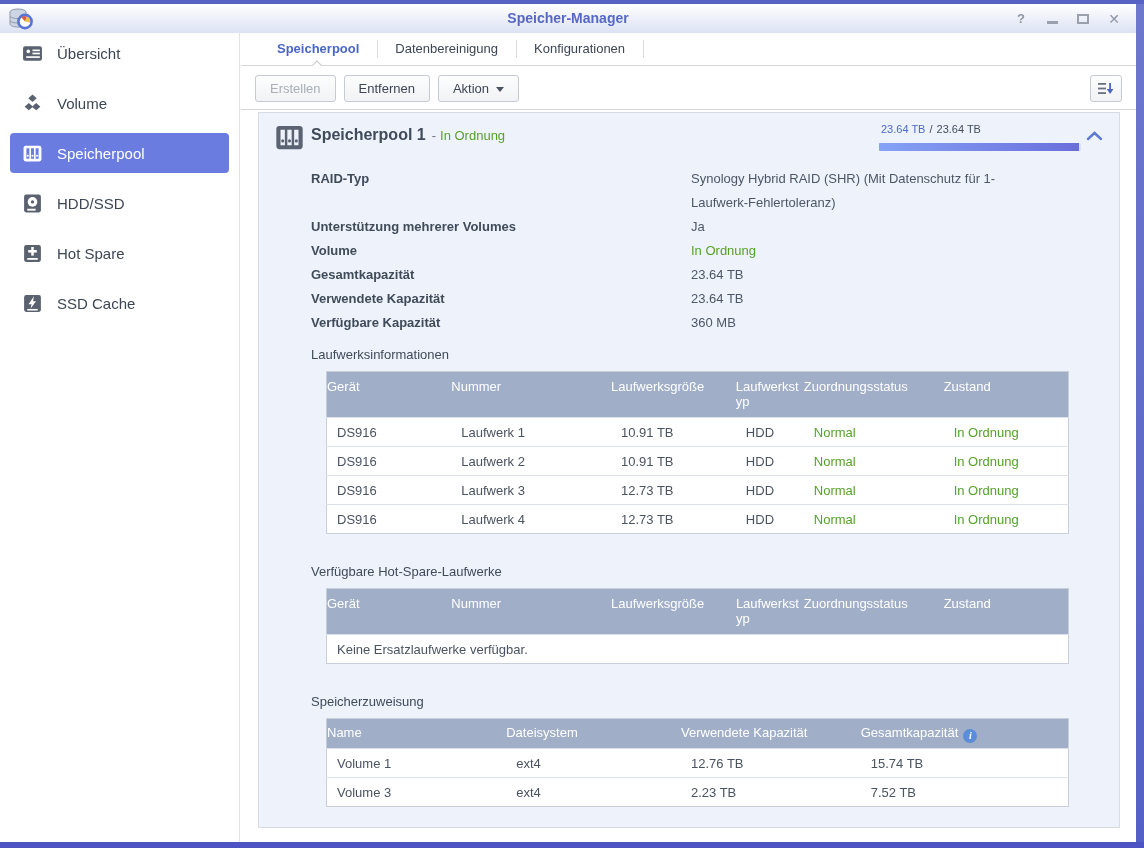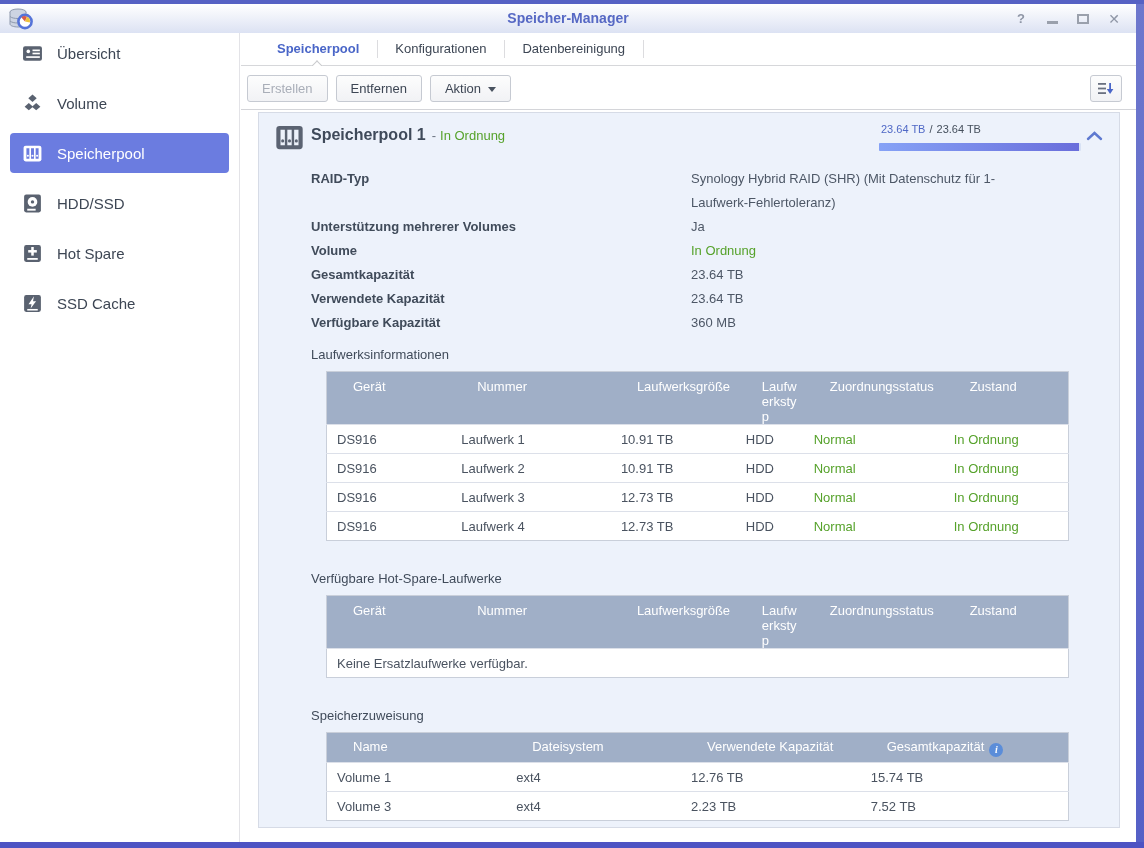--- a/index.html
+++ b/index.html
@@ -40,21 +40,21 @@
   .tab{position:relative;padding:0 18px;line-height:31px;font-size:13px;color:#3d4654;cursor:pointer;}
   .tab + .tab::before{content:"";position:absolute;left:0;top:7px;height:18px;width:1px;background:#dcdcdf;}
   .tab:last-child::after{content:"";position:absolute;right:-1px;top:7px;height:18px;width:1px;background:#dcdcdf;}
   .tab.active{color:#4a66c8;font-weight:bold;}
   .tab.active .notch{position:absolute;bottom:-5px;left:50%;margin-left:-5px;width:8px;height:8px;background:#fff;
     border-left:1px solid #c9cacd;border-top:1px solid #c9cacd;transform:rotate(45deg);}
 
   .toolbar{position:absolute;left:0;top:33px;right:0;height:44px;border-bottom:1px solid #d4d5d9;background:#fff;}
   .tb-btn{position:relative;float:left;margin:9px 0 0 8px;height:27px;padding:0 14px;font-size:13px;color:#3d4654;
     background:linear-gradient(#fdfdfd,#f1f2f5);border:1px solid #c6cad2;border-radius:3px;cursor:pointer;}
-  .tb-btn:first-of-type{margin-left:6px;text-align:right;}
+  .tb-btn:first-of-type{margin-left:14px;text-align:right;}
   .tb-btn:disabled{color:#a9aeb8;cursor:default;}
   .tb-btn .caret{display:inline-block;width:0;height:0;border-left:4px solid transparent;border-right:4px solid transparent;
     border-top:5px solid #4a5360;margin-left:7px;vertical-align:middle;}
   .sort-btn{position:absolute;right:14px;top:9px;width:32px;height:27px;background:linear-gradient(#fdfdfd,#f1f2f5);
     border:1px solid #c6cad2;border-radius:3px;cursor:pointer;display:flex;align-items:center;justify-content:center;}
 
   
   .panel{position:absolute;left:17px;right:16px;top:79px;height:716px;background:#edf2fb;border:1px solid #d6dbe6;}
   .pool-header{position:relative;height:46px;padding-left:13px;}
   .pool-icon{--hole:#edf2fb;position:absolute;left:14px;top:9px;color:#5b6372;}
@@ -73,21 +73,21 @@
   .details{margin:8px 0 0 52px;}
   .drow{display:flex;line-height:24px;font-size:13px;}
   .dl{width:380px;font-weight:bold;color:#404b5a;flex:none;}
   .dv{width:340px;color:#4d5766;}
   .dv.green{color:#56a22b;}
 
   
   .section-title{margin:12px 0 0 52px;font-size:13px;font-weight:normal;color:#404b5a;height:16px;}
   .section-title.gap{margin-top:30px;}
   .dsm-table{margin:8px 0 0 67px;width:743px;border-collapse:collapse;background:#fff;border:1px solid #c9cfda;font-size:13px;}
-  .dsm-table th{background:#a0afc7;color:#fff;font-weight:normal;text-align:left;padding:7px 0 0 26px;vertical-align:top;font-size:13px;}
+  .dsm-table th{background:#a0afc7;color:#fff;font-weight:normal;text-align:left;padding:7px 0 0 0;vertical-align:top;font-size:13px;}
   .t-drives th{height:46px;}
   .t-alloc th{height:30px;padding-top:6px;}
   .th-wrap{word-break:break-all;}
   .dsm-table td{height:29px;padding:0 0 0 10px;color:#4a5360;border-top:1px solid #dce0e9;}
   .t-drives td:nth-child(5),.t-drives td:nth-child(6){color:#56a22b;}
   .empty-cell{color:#4a5360;}
   .info-icon{display:inline-flex;width:14px;height:14px;border-radius:50%;background:#5b8dd9;color:#fff;
     align-items:center;justify-content:center;font-size:10px;font-style:italic;font-weight:bold;
     font-family:"Liberation Serif",serif;margin-left:5px;vertical-align:-2px;cursor:pointer;}
 </style>
@@ -196,24 +196,24 @@
     </aside>
 
     <main class="content">
 
       <div class="tabs">
         <div class="tab active">
           <span>Speicherpool</span>
           <span class="notch"></span>
         </div>
         <div class="tab">
-          <span>Konfigurationen</span>
+          <span>Datenbereinigung</span>
         </div>
         <div class="tab">
-          <span>Datenbereinigung</span>
+          <span>Konfigurationen</span>
         </div>
       </div>
 
       <div class="toolbar">
         <button class="tb-btn" disabled="">Erstellen</button>
         <button class="tb-btn">Entfernen</button>
         <button class="tb-btn"><span>Aktion</span><span class="caret"></span></button>
         <button class="sort-btn">
           <svg width="18" height="14" viewBox="0 0 18 14">
             <rect x="1" y="1" width="8" height="1.8" fill="#6a7180"></rect>

